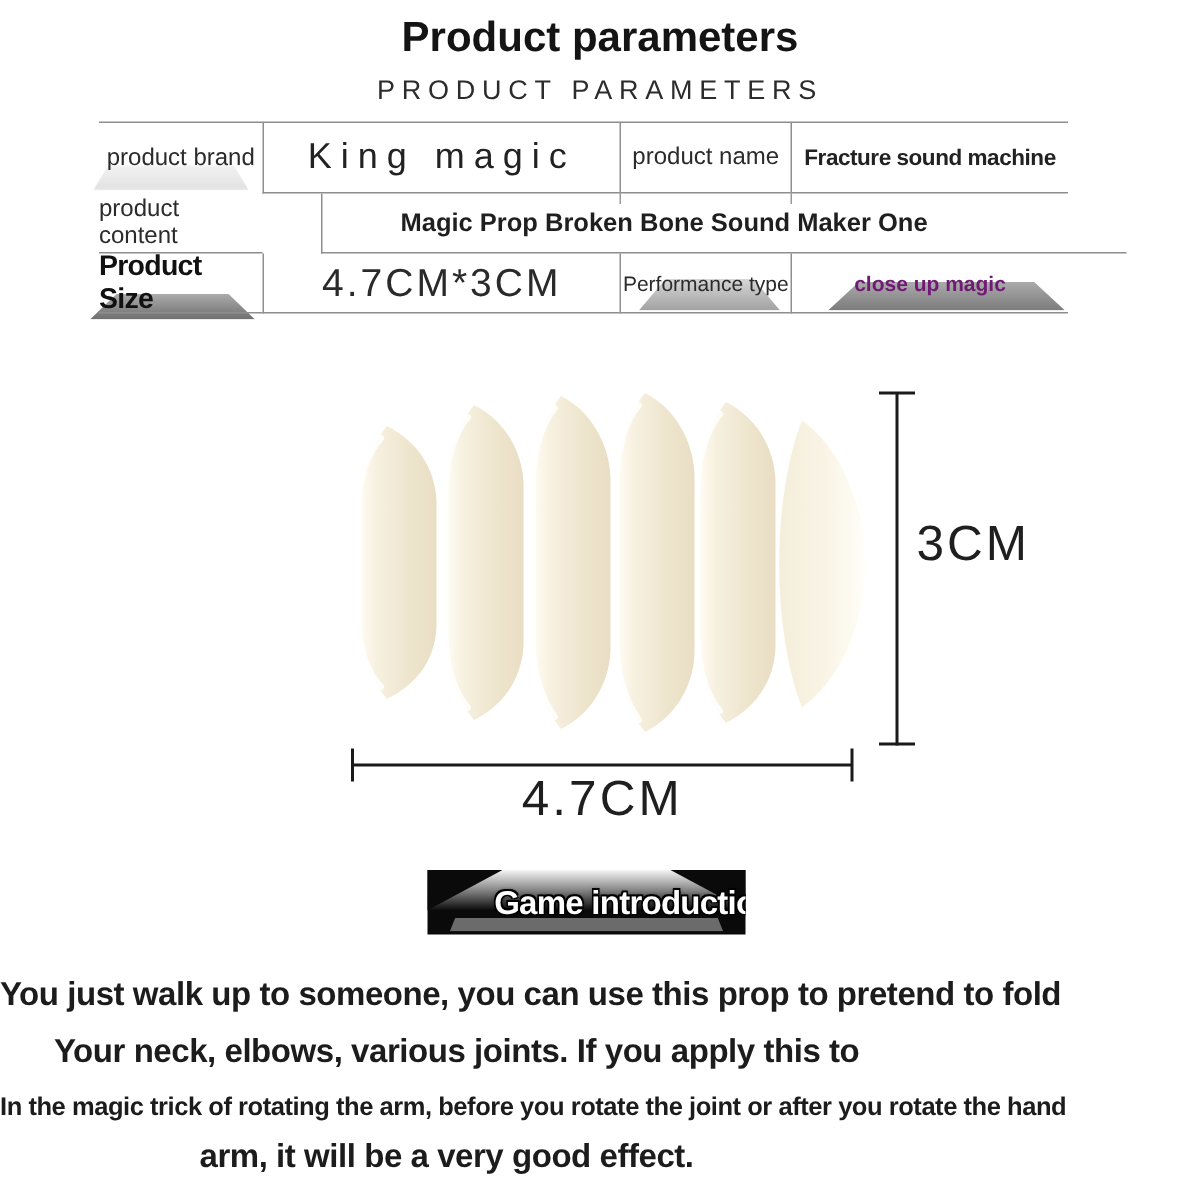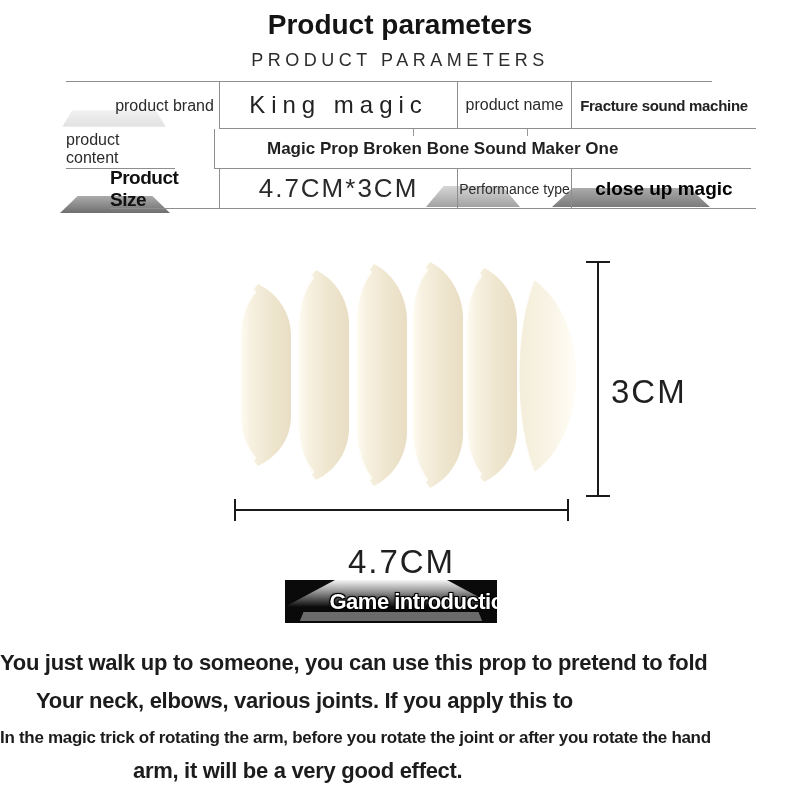--- a/index.html
+++ b/index.html
@@ -7,32 +7,32 @@
         font-family:"Liberation Sans", sans-serif;color:#1c1c1c;}
 
   
   .title{position:absolute;top:9px;left:0;width:100%;text-align:center;
          font-size:28px;font-weight:bold;color:#141414;letter-spacing:0px;}
   .subtitle{position:absolute;top:50px;left:0;width:100%;text-align:center;
             font-size:18px;font-weight:normal;color:#2c2c2c;letter-spacing:4.5px;}
 
   
   .ptable{position:absolute;left:66px;top:81px;width:646px;border-top:1px solid #8e8e8e;}
-  .prow{display:grid;grid-template-columns:109px 238px 114px 185px;margin-left:44px;}
+  .prow{display:grid;grid-template-columns:109px 238px 114px 185px;}
   .prow2{display:grid;grid-template-columns:109px 537px;}
   .cell{display:flex;align-items:center;justify-content:center;box-sizing:border-box;
         background:transparent;}
   .h47{height:47px;} .h40{height:40px;}
   .bl{border-left:1px solid #8e8e8e;}
   .bb{border-bottom:1px solid #8e8e8e;}
   .lab{font-size:16px;color:#2b2b2b;}
   .lab-sm{font-size:14px;color:#2b2b2b;}
   .brand{font-size:24px;letter-spacing:6px;color:#222;}
   .val-sm{font-size:15px;font-weight:bold;color:#222;letter-spacing:-0.3px;}
-  .val-b{font-size:19px;font-weight:bold;color:#000000;}
+  .val-b{font-size:14px;font-weight:bold;color:#701a75;}
   .size-big{font-size:26px;letter-spacing:2px;color:#2a2a2a;}
   .bold-lab{font-size:19px;font-weight:bold;letter-spacing:-0.5px;color:#111;}
   .content-val{justify-content:flex-start;padding-left:52px;font-size:17px;font-weight:bold;color:#1f1f1f;}
   .stub{position:absolute;width:1px;height:7px;background:#9a9a9a;top:47px;}
 
   
   .shadow-trap{position:absolute;}
   .trap1{left:60px;top:196px;width:110px;height:17px;
          background:linear-gradient(180deg,#ababab,#6f6f6f);
          clip-path:polygon(16% 0,84% 0,100% 100%,0 100%);}
@@ -50,21 +50,21 @@
   .prop{position:absolute;left:228px;top:254px;}
 
   
   .dim{position:absolute;background:#1a1a1a;}
   .vline{left:597px;top:262px;width:2px;height:235px;}
   .vcap-top{left:586px;top:261px;width:24px;height:2px;}
   .vcap-bot{left:586px;top:495px;width:24px;height:2px;}
   .hline{left:235px;top:509px;width:333px;height:2px;}
   .htick-l{left:234px;top:499px;width:2px;height:22px;}
   .htick-r{left:567px;top:499px;width:2px;height:22px;}
-  .dim-label{position:absolute;color:#1f1f1f;font-size:33px;letter-spacing:2px;font-weight:500;margin-top:30px;}
+  .dim-label{position:absolute;color:#1f1f1f;font-size:33px;letter-spacing:2px;font-weight:500;}
   .lbl-3cm{left:611px;top:343px;}
   .lbl-47cm{left:235px;top:513px;width:333px;text-align:center;}
 
   
   .banner{position:absolute;left:285px;top:580px;width:212px;height:43px;background:#0a0a0a;overflow:hidden;}
   .banner-light{position:absolute;left:0;top:0;width:100%;height:62%;
         background:linear-gradient(180deg,rgba(255,255,255,.96) 0%,rgba(255,255,255,.55) 45%,rgba(255,255,255,0) 100%);}
   .banner-wedge{position:absolute;top:0;width:56px;height:30px;background:#0a0a0a;}
   .wedge-l{left:-6px;clip-path:polygon(0 0,100% 0,0 100%);transform:scaleX(1);}
   .wedge-r{right:-6px;clip-path:polygon(0 0,100% 0,100% 100%);}

